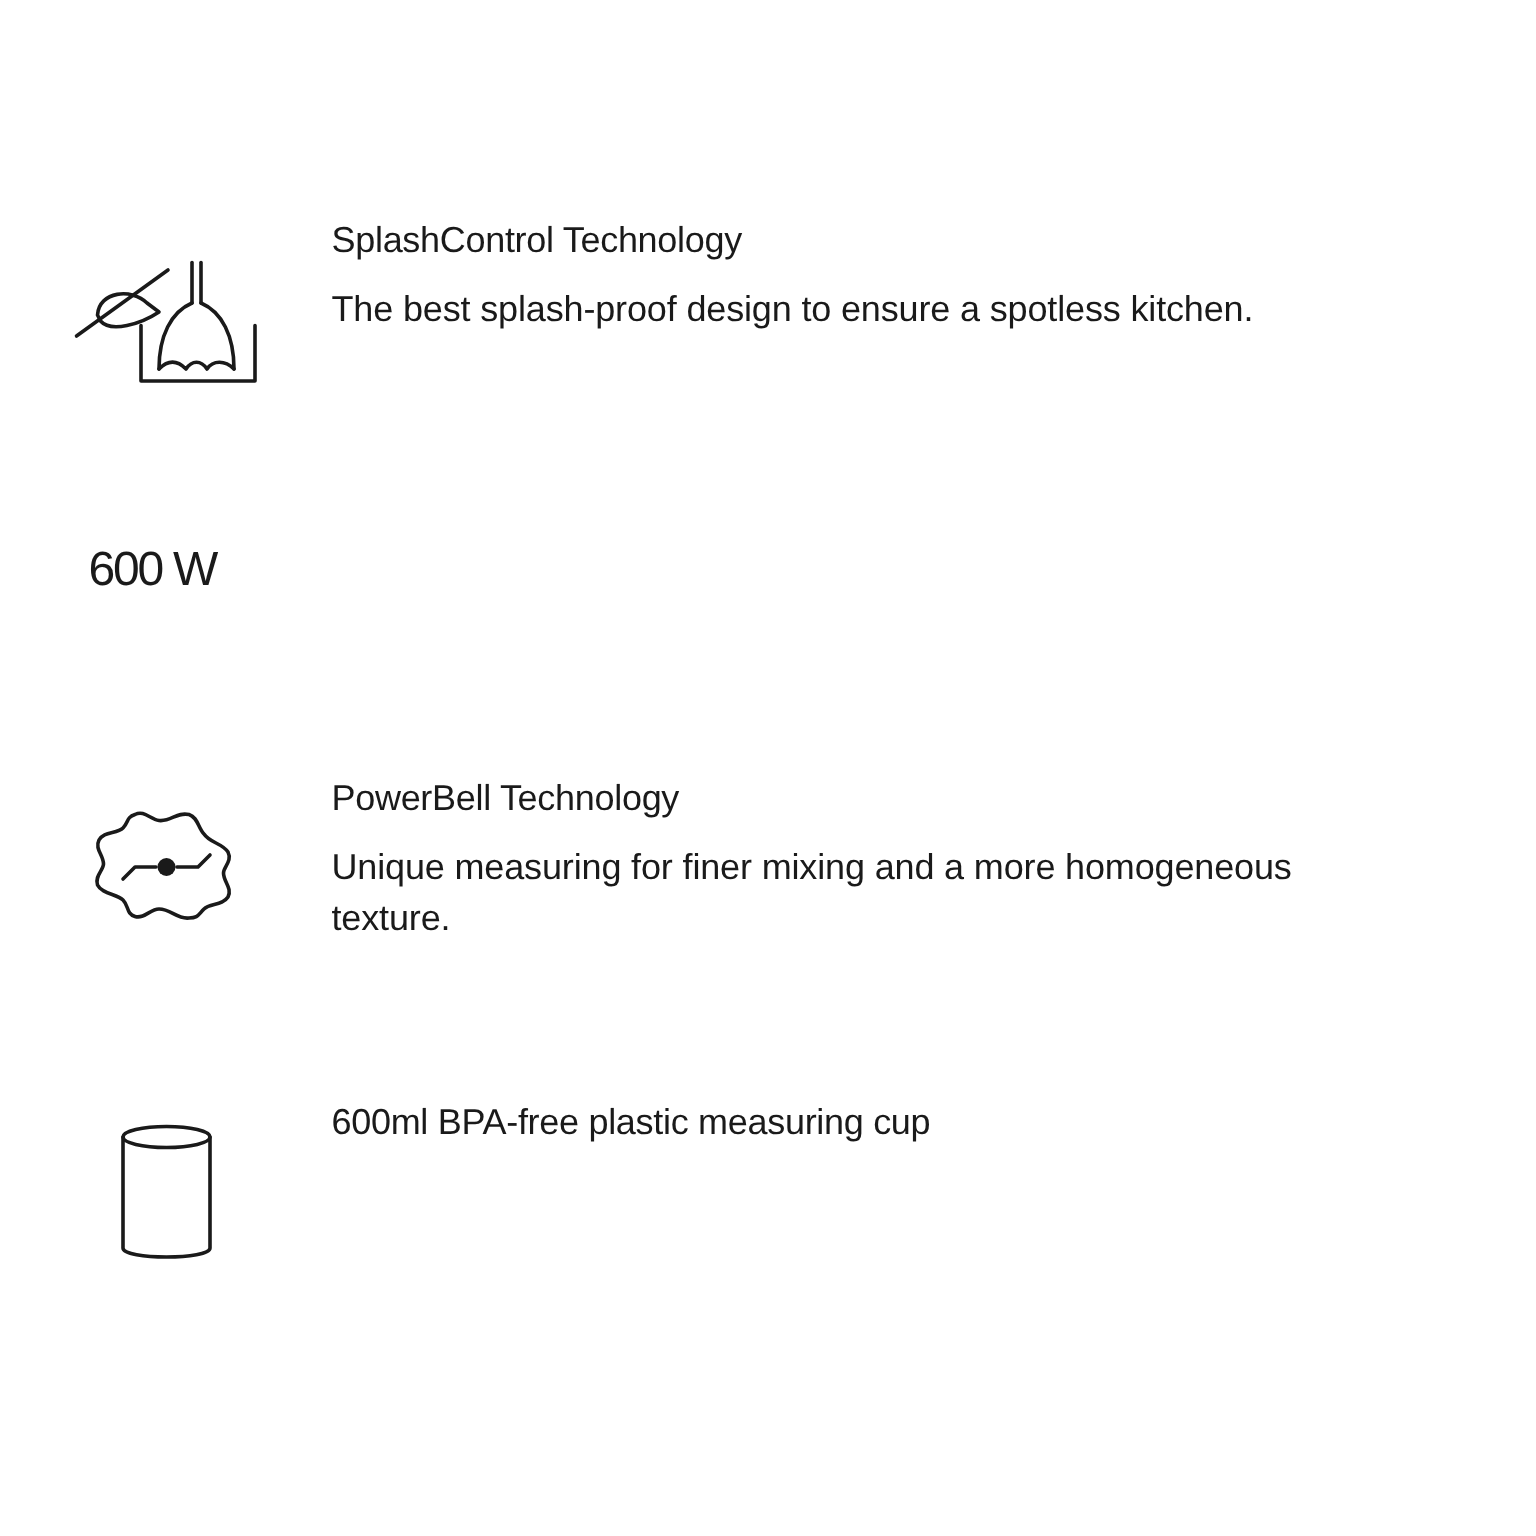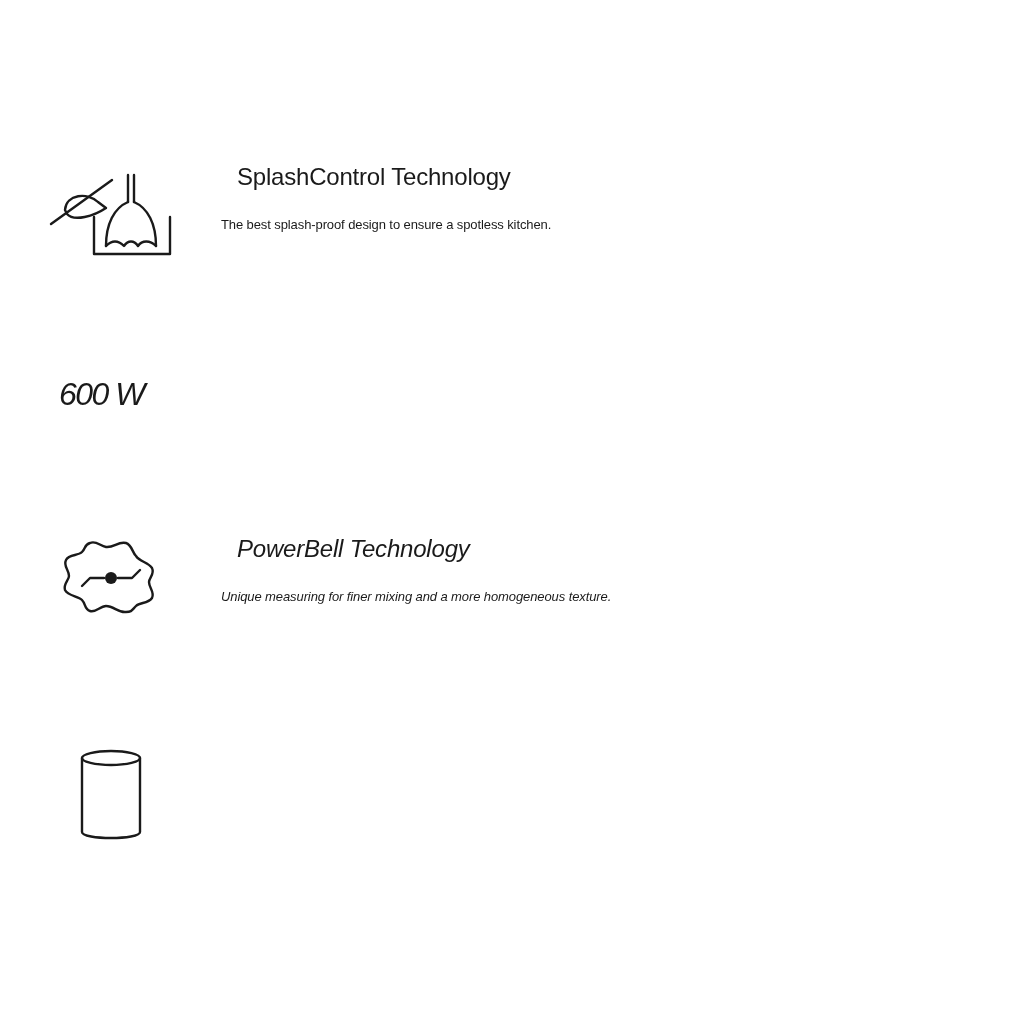--- a/index.html
+++ b/index.html
@@ -4,22 +4,22 @@
   <style>
     html, body { margin: 0; padding: 0; background: #ffffff; }
     body {
       width: 1024px; height: 1024px; position: relative; overflow: hidden;
       font-family: "Liberation Sans", "DejaVu Sans", sans-serif;
       color: #1a1a1a;
     }
     .feature { position: absolute; left: 0; width: 1024px; }
     .icon-wrap { position: absolute; left: 40px; width: 150px; display: flex; align-items: center; justify-content: center; }
     .text-col { position: absolute; left: 221px; width: 700px; }
-    .title { font-size: 24px; line-height: 30px; margin: 16px; font-weight: normal; letter-spacing: -0.2px; }
-    .desc { font-size: 13px; line-height: 34px; margin: 14px 0 0 0; letter-spacing: -0.1px; }
+    .title { font-size: 24px; line-height: 30px; margin: 0; font-weight: normal; letter-spacing: -0.2px; }
+    .desc { font-size: 24px; line-height: 34px; margin: 14px 0 0 0; letter-spacing: -0.1px; }
     .watt { font-size: 32px; letter-spacing: -1.5px; color: #1a1a1a; position: absolute; left: 59px; }
     svg { display: block; }
   </style>
 </head>
 <body>
 
 <div class="feature" style="top:140px;">
   <div class="icon-wrap" style="top:22px; height:110px; left:46px; width:130px;">
     <svg width="130" height="90" viewBox="0 0 130 90" fill="none" stroke="#1a1a1a" stroke-width="2.4" stroke-linecap="round" stroke-linejoin="round">
 
@@ -36,21 +36,21 @@
       <path d="M60 74 C 66 68, 72 68, 78 74 C 82 68, 88 68, 92 74 C 96 68, 104 68, 110 74"></path>
     </svg>
   </div>
   <div class="text-col" style="top:6px;">
     <h3 class="title">SplashControl Technology</h3>
     <p class="desc">The best splash-proof design to ensure a spotless kitchen.</p>
   </div>
 </div>
 
 <div class="feature" style="top:326px;">
-  <span class="watt" style="top:50px;font-style:italic;">600 W</span>
+  <span class="watt" style="top:35px;">600 W</span>
   <div class="text-col" style="top:6px;">
   </div>
 </div>
 
 <div class="feature" style="top:512px;">
   <div class="icon-wrap" style="top:26px; left:60px; width:102px; height:76px;">
     <svg width="102" height="76" viewBox="0 0 102 76" fill="none" stroke="#1a1a1a" stroke-width="2.4" stroke-linecap="round" stroke-linejoin="round">
 
       <path d="M30 5
                C 36 2, 40 8, 46 9
@@ -68,28 +68,29 @@
                C 3 46, 9 42, 9 38
                C 9 32, 3 28, 6 22
                C 9 16, 18 18, 22 14
                C 26 10, 24 7, 30 5 Z"></path>
 
       <polyline points="22,48 30,40 44,40"></polyline>
       <polyline points="58,40 72,40 80,32"></polyline>
       <circle cx="51" cy="40" r="6" fill="#1a1a1a" stroke="none"></circle>
     </svg>
   </div>
-  <div class="text-col" style="top:6px;font-style:italic;">
+  <div class="text-col" style="top:6px;">
     <h3 class="title">PowerBell Technology</h3>
     <p class="desc">Unique measuring for finer mixing and a more homogeneous texture.</p>
   </div>
 </div>
 
 <div class="feature" style="top:728px;">
   <div class="icon-wrap" style="top:20px; left:78px; width:66px; height:94px;">
     <svg width="66" height="94" viewBox="0 0 66 94" fill="none" stroke="#1a1a1a" stroke-width="2.4" stroke-linecap="round" stroke-linejoin="round">
       <ellipse cx="33" cy="10" rx="29" ry="7"></ellipse>
       <path d="M4 10 L 4 84 C 4 92, 62 92, 62 84 L 62 10"></path>
     </svg>
   </div>
   <div class="text-col" style="top:6px;">
+    <h3 class="title">600ml BPA-free plastic measuring cup</h3>
   </div>
 </div>
 
 </body></html>

